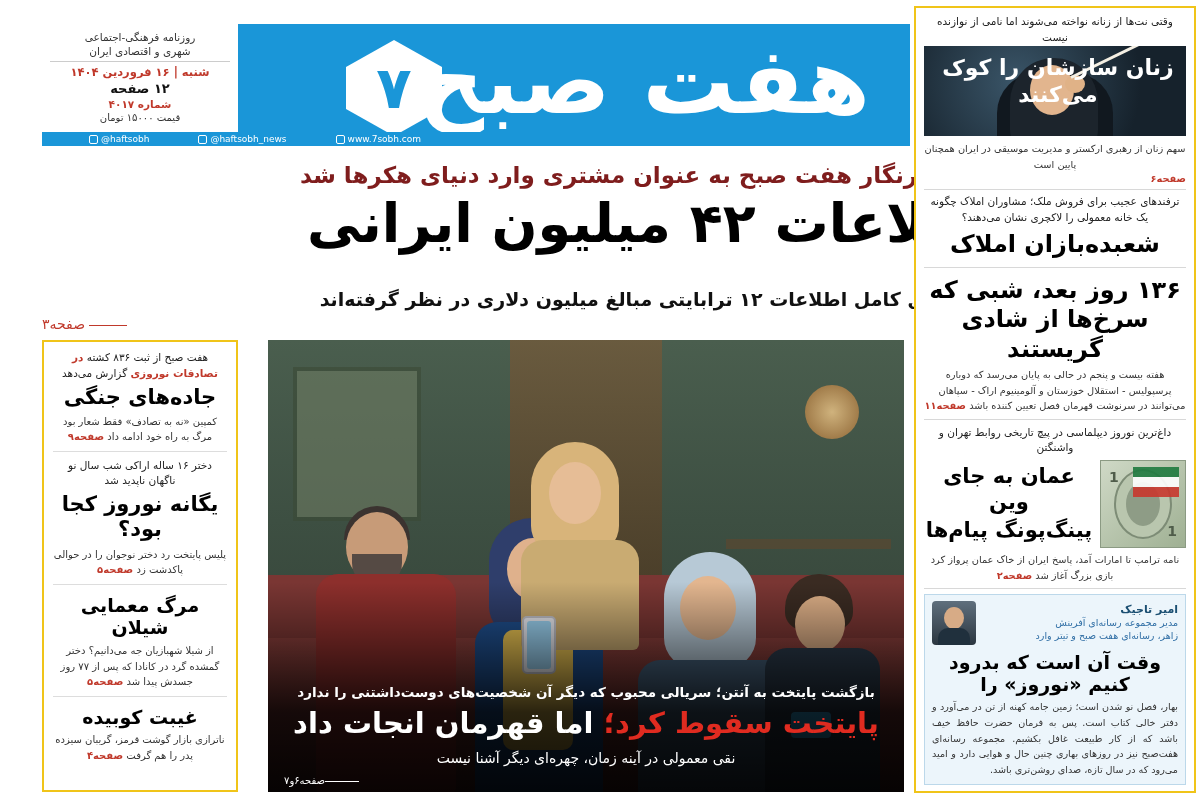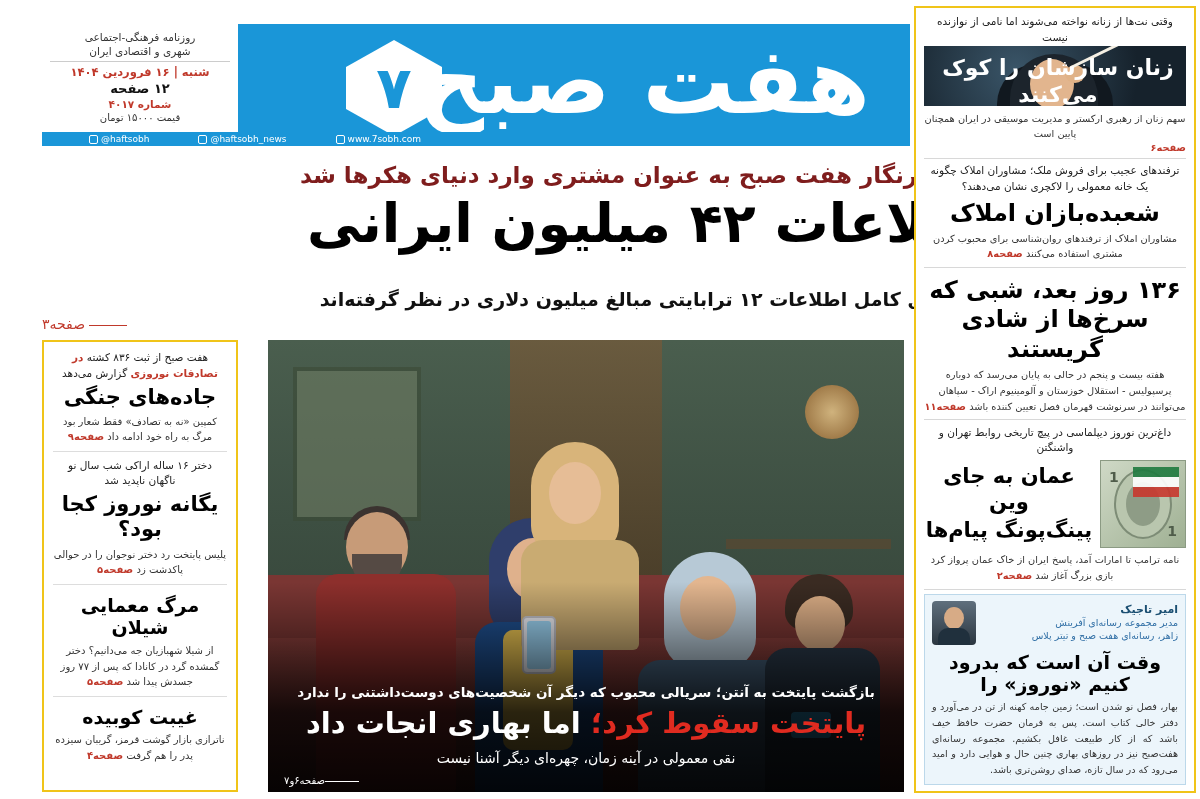--- a/index.html
+++ b/index.html
@@ -339,21 +339,21 @@
 
       <div class="phone">
           <div class="scr"></div>
         </div>
     </div>
 
     <div class="photo-grad"></div>
     <div class="cap-over">بازگشت پایتخت به آنتن؛ سریالی محبوب که دیگر آن شخصیت‌های دوست‌داشتنی را ندارد</div>
     <div class="cap-main">
       <span class="red">پایتخت سقوط کرد؛</span>
-      <span>اما بهاری انجات داد</span>
+      <span>اما قهرمان انجات داد</span>
     </div>
     <div class="cap-sub">نقی معمولی در آینه زمان، چهره‌ای دیگر آشنا نیست</div>
     <div class="cap-page">
       <span class="dash"></span><span>صفحه۶و۷</span>
     </div>
   </div>
 
   <div class="right-col">
 
     <div class="rc-over">وقتی نت‌ها از زنانه نواخته می‌شوند اما نامی از نوازنده نیست</div>
@@ -369,24 +369,20 @@
     </div>
 
     <div class="rc-body" style="margin-top:5px;">سهم زنان از رهبری ارکستر و مدیریت موسیقی در ایران همچنان پایین است</div>
     <div class="rc-pg-right">صفحه۶</div>
 
     <div class="rc-sep"></div>
 
     <div>
       <div class="rc-over">ترفندهای عجیب برای فروش ملک؛ مشاوران املاک چگونه یک خانه معمولی را لاکچری نشان می‌دهند؟</div>
       <div class="rc-title">شعبده‌بازان املاک</div>
-      <div class="rc-body">
-        <span>مشاوران املاک از ترفندهای روان‌شناسی برای محبوب کردن مشتری استفاده می‌کنند</span>
-        <span class="pg">صفحه۸</span>
-      </div>
     </div>
 
     <div class="rc-sep"></div>
 
     <div>
       <div class="rc-title">۱۳۶ روز بعد، شبی که</div>
       <div class="rc-title" style="margin-top:-4px;">سرخ‌ها از شادی گریستند</div>
       <div class="rc-body">
         <span>هفته بیست و پنجم در حالی به پایان می‌رسد که دوباره پرسپولیس - استقلال خوزستان و آلومینیوم اراک - سپاهان می‌توانند در سرنوشت قهرمان فصل تعیین کننده باشد</span>
         <span class="pg">صفحه۱۱</span>
@@ -419,21 +415,21 @@
       </div>
     </div>
 
     <div class="rc-sep"></div>
 
     <div class="col-block">
       <div class="col-head">
         <div style="flex:1;">
           <div class="col-name">امیر تاجیک</div>
           <div class="col-role">مدیر مجموعه رسانه‌ای آفرینش</div>
-          <div class="col-role">زاهر، رسانه‌ای هفت صبح و تیتر پلاس</div>
+          <div class="col-role">زاهر، رسانه‌ای هفت صبح و تیتر وارد</div>
         </div>
         <div class="col-avatar">
           <div class="ah"></div>
           <div class="ab"></div>
         </div>
       </div>
       <div class="col-title">وقت آن است که بدرود کنیم «نوروز» را</div>
       <div class="col-body">بهار، فصل نو شدن است؛ زمین جامه کهنه از تن در می‌آورد و دفتر خالی کتاب است. پس به فرمان حضرت حافظ خیف باشد که از کار طبیعت غافل بکشیم. مجموعه رسانه‌ای هفت‌صبح نیز در روزهای بهاری چنین حال و هوایی دارد و امید می‌رود که در سال تازه، صدای روشن‌تری باشد.</div>
     </div>
 

